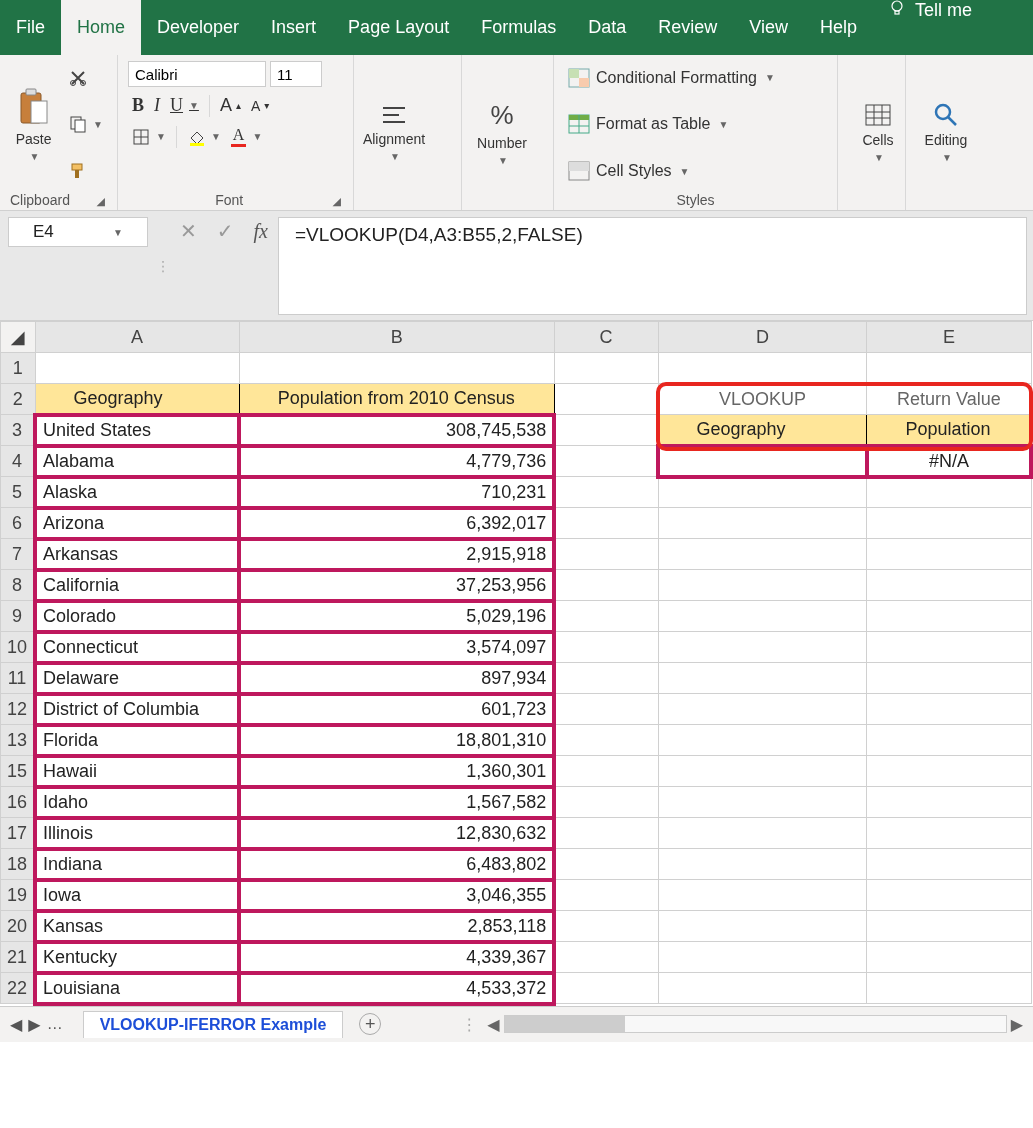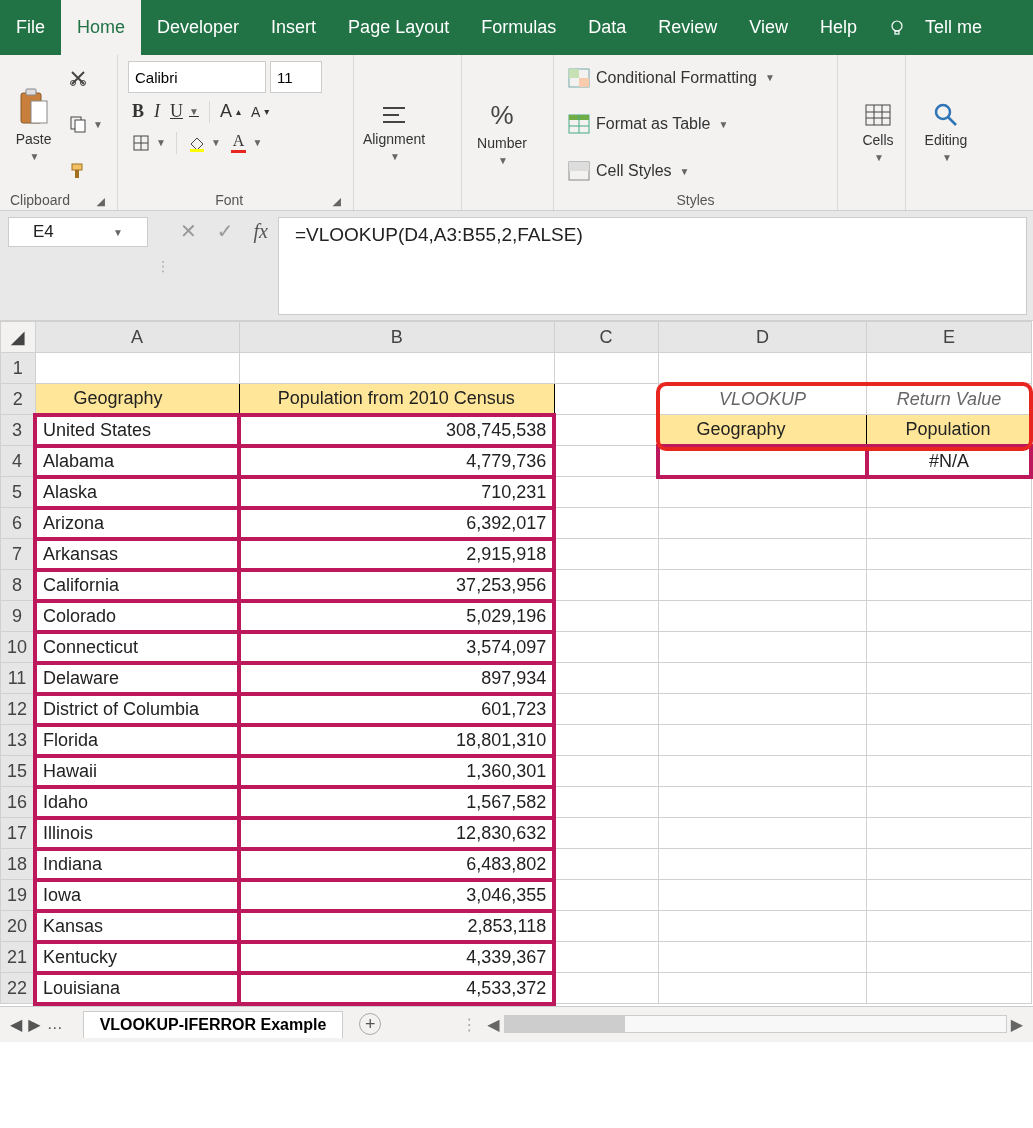--- a/index.html
+++ b/index.html
@@ -1,53 +1,53 @@
 <!DOCTYPE html>
 <html><head>
 <meta charset="utf-8">
 <style>
   * { box-sizing: border-box; margin: 0; padding: 0; }
   body { font-family: "Segoe UI", Arial, sans-serif; font-size: 14px; background: #fff; width: 1033px; color: #222; }
   .tabbar { background: #217346; display: flex; align-items: center; height: 55px; }
   .tab { color: #fff; padding: 0 16px; height: 55px; display: flex; align-items: center; font-size: 18px; cursor: pointer; }
   .tab.active { background: #f3f2f1; color: #217346; }
-  .tab.tellme { display: flex; align-items: center; gap: 20px; }
+  .tab.tellme { display: flex; align-items: flex-start; gap: 10px; }
   .bulb { width: 16px; height: 16px; }
   .ribbon { background: #f3f2f1; border-bottom: 1px solid #d0d0d0; display: flex; height: 156px; }
   .group { border-right: 1px solid #d8d8d8; padding: 6px 10px 2px 10px; display: flex; flex-direction: column; justify-content: space-between; }
   .group-label { text-align: center; font-size: 14px; color: #555; padding-top: 4px; }
   .group-body { display: flex; gap: 8px; flex: 1; }
   .vstack { display: flex; flex-direction: column; gap: 13px; }
   .btn { display: inline-flex; align-items: center; gap: 4px; padding: 2px 4px; color: #333; cursor: pointer; }
-  .font-select { border: 1px solid #ccc; background: #fff; height: 32px; font-size: 15px; padding: 2px 18px 2px 6px; }
+  .font-select { border: 1px solid #ccc; background: #fff; height: 26px; font-size: 15px; padding: 2px 18px 2px 6px; }
   .drop { font-size: 10px; color: #666; padding-left: 2px; }
   .big-btn { display: flex; flex-direction: column; align-items: center; justify-content: center; width: 60px; gap: 4px; cursor: pointer; font-size: 14px; color: #333; }
   .style-row { display: flex; align-items: center; gap: 6px; cursor: pointer; padding: 2px 4px; font-size: 16px; color: #333; }
   .dialog-launcher { font-size: 11px; color: #666; align-self: flex-end; padding: 0 2px; }
   .fbar { display: flex; align-items: flex-start; border-bottom: 1px solid #d0d0d0; background: #e8e8e8; height: 110px; }
   .namebox { width: 140px; border: 1px solid #ccc; background: #fff; height: 30px; margin: 6px 8px; padding: 2px 24px; font-size: 17px; display: flex; align-items: center; justify-content: space-between; }
   .fx-controls { display: flex; align-items: center; gap: 20px; padding: 8px 10px; color: #999; font-size: 20px; }
   .fx { font-style: italic; font-family: "Times New Roman", serif; font-size: 20px; color: #555; }
   .formula-box { flex: 1; border: 1px solid #ccc; background: #fff; margin: 6px 6px 6px 0; padding: 6px 16px; font-size: 19px; height: 98px; }
   .grid-wrap { position: relative; }
   table.grid { border-collapse: collapse; table-layout: fixed; }
   .grid th, .grid td { border: 1px solid #d0d0d0; font-size: 18px; font-weight: normal; height: 31px; padding: 0 6px; overflow: hidden; white-space: nowrap; }
   .grid th { background: #e6e6e6; text-align: center; color: #444; }
   .grid th.corner { background: #f3f2f1; }
   .grid td { background: #fff; }
   .grid .rowhdr { background: #e6e6e6; text-align: center; color: #444; }
   .grid .hdr-cell { background: #ffe699; border: 1px solid #000; padding-left: 38px; }
   .grid .data-border { border: 4px solid #be185d; }
   .grid .num { text-align: right; }
   .grid .center { text-align: center; }
-  .grid .italic { font-style: italic; color: #666; text-align: center; }
+  .grid .italic { color: #666; text-align: center; }
   .red-box { border: 4px solid #e8261f; border-radius: 10px; position: absolute; pointer-events: none; }
   .sheetbar { display: flex; align-items: center; border-top: 1px solid #ccc; height: 36px; background: #f3f2f1; font-size: 16px; position: relative; }
   .sheetnav { display: flex; gap: 6px; padding: 0 10px; color: #555; }
-  .sheet-tab { border: 1px solid #ccc; border-bottom: none; background: #fff; color: #000000; font-weight: bold; padding: 4px 16px; margin-left: 10px; cursor: pointer; }
+  .sheet-tab { border: 1px solid #ccc; border-bottom: none; background: #fff; color: #1d4ed8; font-weight: bold; padding: 4px 16px; margin-left: 10px; cursor: pointer; }
   .addsheet { margin-left: 16px; font-size: 18px; color: #555; cursor: pointer; border:1px solid #aaa; border-radius:50%; width:22px;height:22px; display:flex;align-items:center;justify-content:center; }
   .hscroll { flex: 1; margin: 0 10px; display: flex; align-items: center; gap: 4px; }
   .scroll-track { flex: 1; height: 18px; border: 1px solid #ccc; background: #f8f8f8; position: relative; }
   .scroll-thumb { position: absolute; left: 0; top: 0; height: 100%; width: 120px; background: #cdcdcd; }
   svg { display: block; }
   .paste-icon { width:34px; height:40px; }
   .sep-v { width:1px; background:#d8d8d8; margin:0 4px; }
 </style>
 </head>
 <body>

